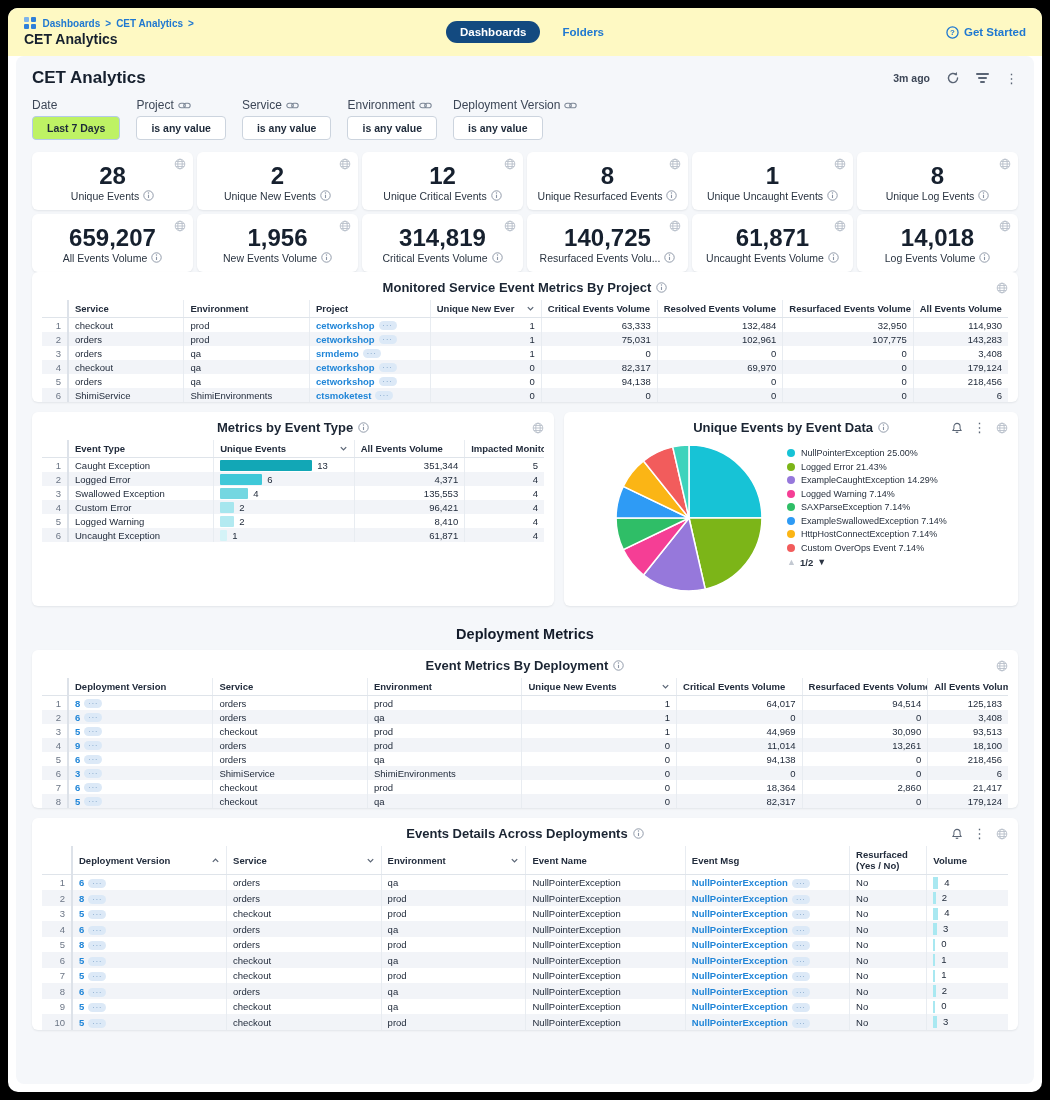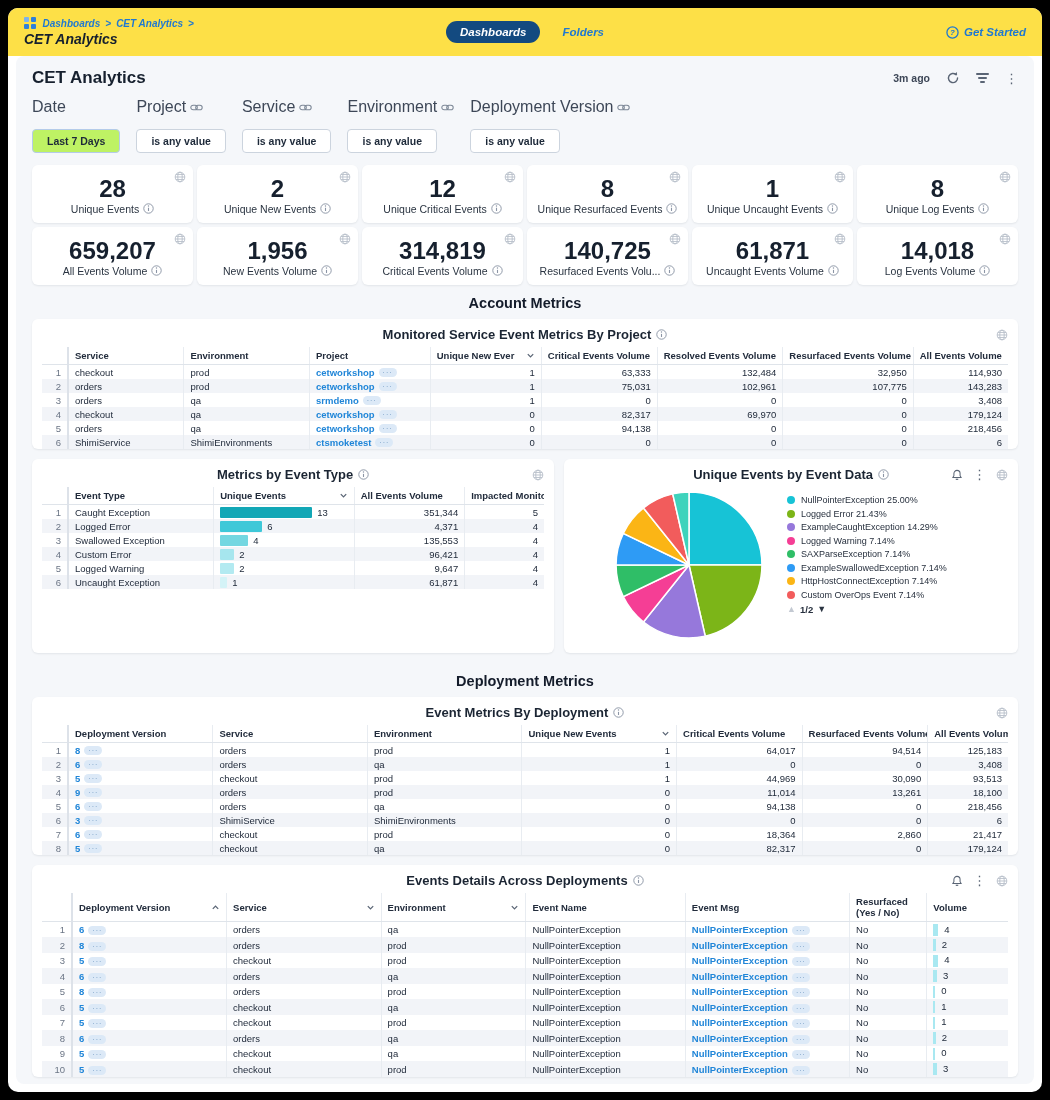--- a/index.html
+++ b/index.html
@@ -1,21 +1,21 @@
 <!DOCTYPE html>
 <html><head>
 <meta charset="utf-8">
 <style>
   * { margin:0; padding:0; box-sizing:border-box; }
   html,body { width:1050px; height:1100px; }
   body { background:#000; font-family:"Liberation Sans", sans-serif; color:#1d2939; }
   .page { position:absolute; inset:8px; background:#fff; border-radius:10px; overflow:hidden; }
 
   
-  .topbar { position:relative; height:48px; background:#fde047; display:flex; align-items:center; padding:0 16px;font-style:italic; }
+  .topbar { position:relative; height:48px; background:#fef9c3; display:flex; align-items:center; padding:0 16px; }
   .tb-left { display:flex; flex-direction:column; gap:2px; }
   .crumbrow { display:flex; align-items:center; gap:5px; font-size:10px; }
   .crumbrow a { color:#1f78d1; text-decoration:none; font-weight:600; }
   .crumbrow .sep { color:#1f78d1; font-weight:600; }
   .grid-icon { display:inline-grid; grid-template-columns:5px 5px; gap:1.5px; margin-right:2px; }
   .grid-icon i { width:5px; height:5px; background:#2f80d9; border-radius:1px; }
   .grid-icon i:first-child { background:#7db3ea; }
   .pagetitle { font-size:14px; font-weight:bold; color:#16202e; }
   .tb-center { position:absolute; left:50%; top:50%; transform:translate(-50%,-50%); display:flex; align-items:center; gap:22px; }
   .pill { background:#134a80; color:#fff; font-size:11.5px; font-weight:600; padding:5px 14px; border-radius:14px; cursor:pointer; }
@@ -28,21 +28,21 @@
   .dash-head h1 { font-size:17px; font-weight:bold; color:#16202e; }
   .dash-tools { margin-left:auto; display:flex; align-items:center; gap:16px; color:#5a6575; }
   .dash-tools .ago { font-size:10.5px; color:#3d4757; font-weight:600; }
   .tool-icon { cursor:pointer; display:flex; align-items:center; }
   .funnel { display:flex; flex-direction:column; gap:2.5px; align-items:center; }
   .funnel i { height:1.8px; background:#5a6575; border-radius:1px; display:block; }
   .funnel i:nth-child(1){width:13px;} .funnel i:nth-child(2){width:9px;} .funnel i:nth-child(3){width:5px;}
   .kebab { font-size:13px; color:#5a6575; letter-spacing:0; }
 
   .filters { display:flex; gap:16px; margin-top:10px; }
-  .filter .flabel { display:flex; align-items:center; gap:4px; font-size:16px; color:#3d4757; margin-bottom:13px; }
+  .filter .flabel { display:flex; align-items:center; gap:4px; font-size:12px; color:#3d4757; margin-bottom:4px; }
   .fbtn { height:24px; padding:0 14px; font-size:10.5px; font-weight:600; color:#1d2939; background:#fff; border:1px solid #ccd4de; border-radius:4px; cursor:pointer; font-family:inherit; }
   .fbtn.active { background:#bef264; border-color:#b4cbe9; }
 
   .cards { display:grid; grid-template-columns:repeat(6,1fr); gap:4px; margin-top:12px; }
   .card { position:relative; background:#fff; border-radius:6px; box-shadow:0 1px 2px rgba(16,24,40,.08); height:58px; display:flex; flex-direction:column; align-items:center; justify-content:center; padding-top:2px; }
   .card .big { font-size:24px; font-weight:600; color:#16202e; line-height:26px; }
   .card .lbl { font-size:10.5px; color:#2a3441; display:flex; align-items:center; gap:4px; margin-top:1px; }
   .card .globe { position:absolute; top:6px; right:7px; }
 
   .section { text-align:center; font-size:14.5px; font-weight:bold; color:#141c2b; margin:10px 0 8px; }
@@ -473,21 +473,20 @@
               <svg class="icon" width="11" height="11" viewBox="0 0 14 14">
                 <circle cx="7" cy="7" r="6" fill="none" stroke="#8b95a5" stroke-width="1.2"></circle>
                 <line x1="7" y1="6.2" x2="7" y2="10.2" stroke="#8b95a5" stroke-width="1.4"></line>
                 <circle cx="7" cy="3.8" r="0.9" fill="#8b95a5"></circle>
               </svg>
             </span>
           </div>
         </div>
       </div>
 
-    <h2 class="section">Account Metrics</h2>
 
     <section class="panel">
       <div class="panel-head">
         <div class="panel-title">
           <span>Monitored Service Event Metrics By Project</span>
           <span class="js-info">
               <svg class="icon" width="11" height="11" viewBox="0 0 14 14">
                 <circle cx="7" cy="7" r="6" fill="none" stroke="#8b95a5" stroke-width="1.2"></circle>
                 <line x1="7" y1="6.2" x2="7" y2="10.2" stroke="#8b95a5" stroke-width="1.4"></line>
                 <circle cx="7" cy="3.8" r="0.9" fill="#8b95a5"></circle>
@@ -768,21 +767,21 @@
                 </tr>
                 <tr>
                   <td class="gut">5</td>
                   <td>Logged Warning</td>
                   <td>
                     <div class="barwrap">
                       <span class="bar" style="width:14px;background:#B3EAF1"></span>
                       <span>2</span>
                     </div>
                   </td>
-                  <td class="num">9,647</td>
+                  <td class="num">8,410</td>
                   <td class="num">4</td>
                 </tr>
                 <tr class="stripe">
                   <td class="gut">6</td>
                   <td>Uncaught Exception</td>
                   <td>
                     <div class="barwrap">
                       <span class="bar" style="width:7px;background:#D4F3F7"></span>
                       <span>1</span>
                     </div>

